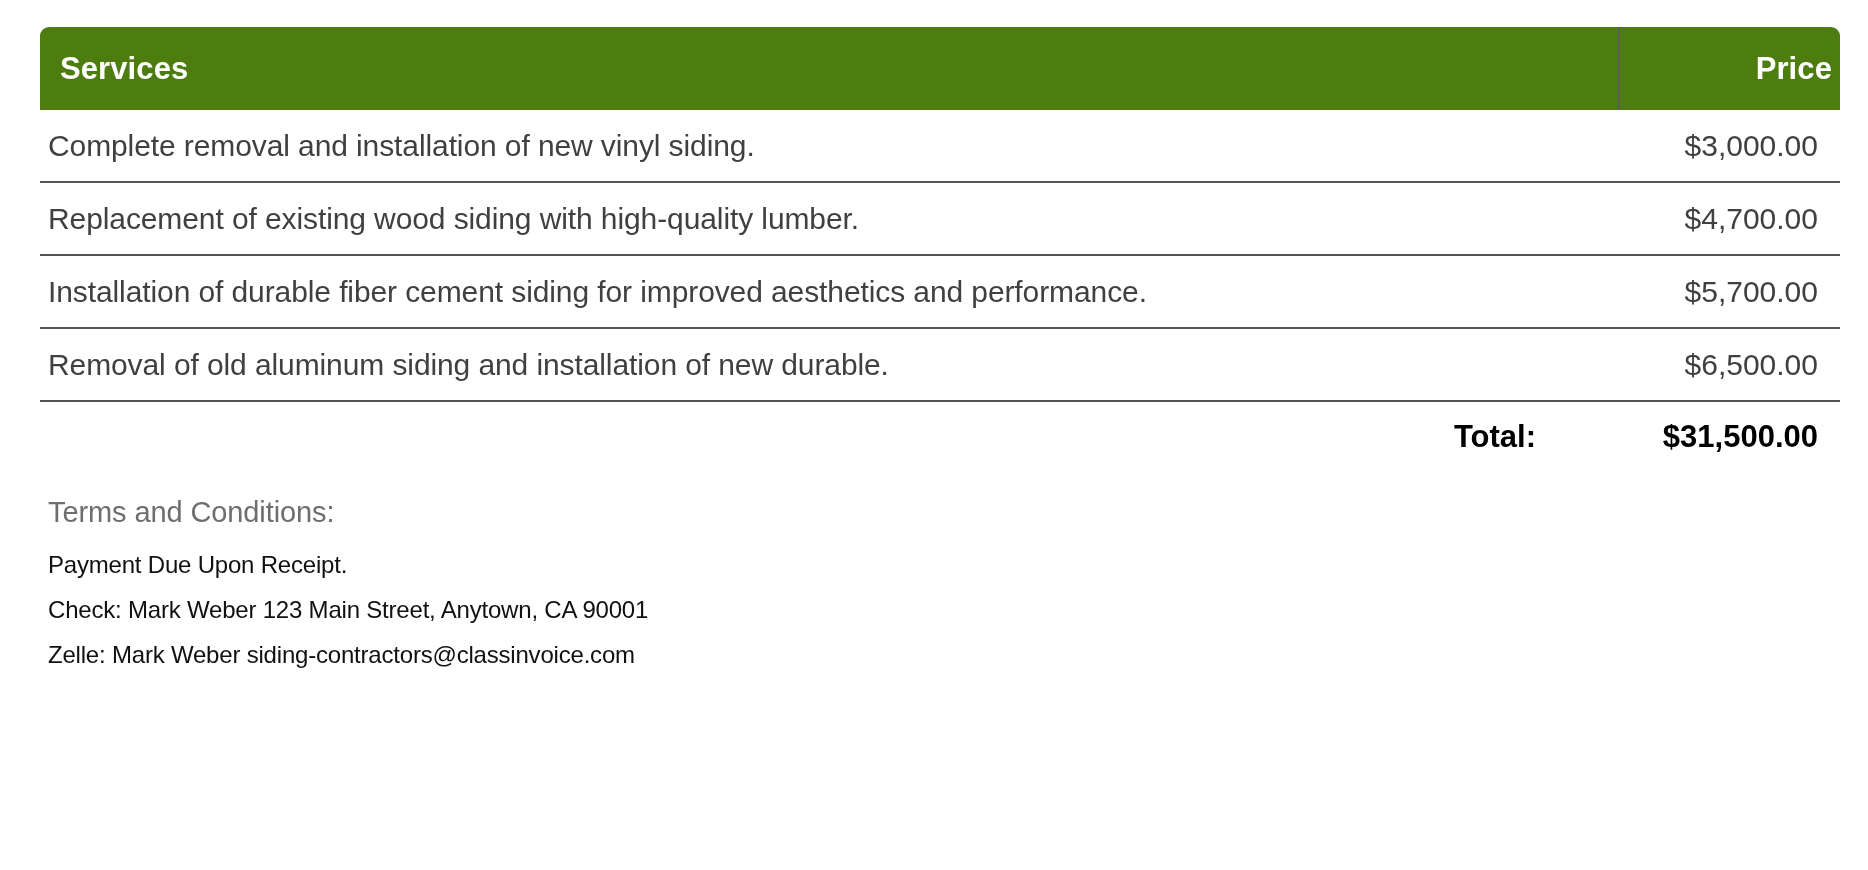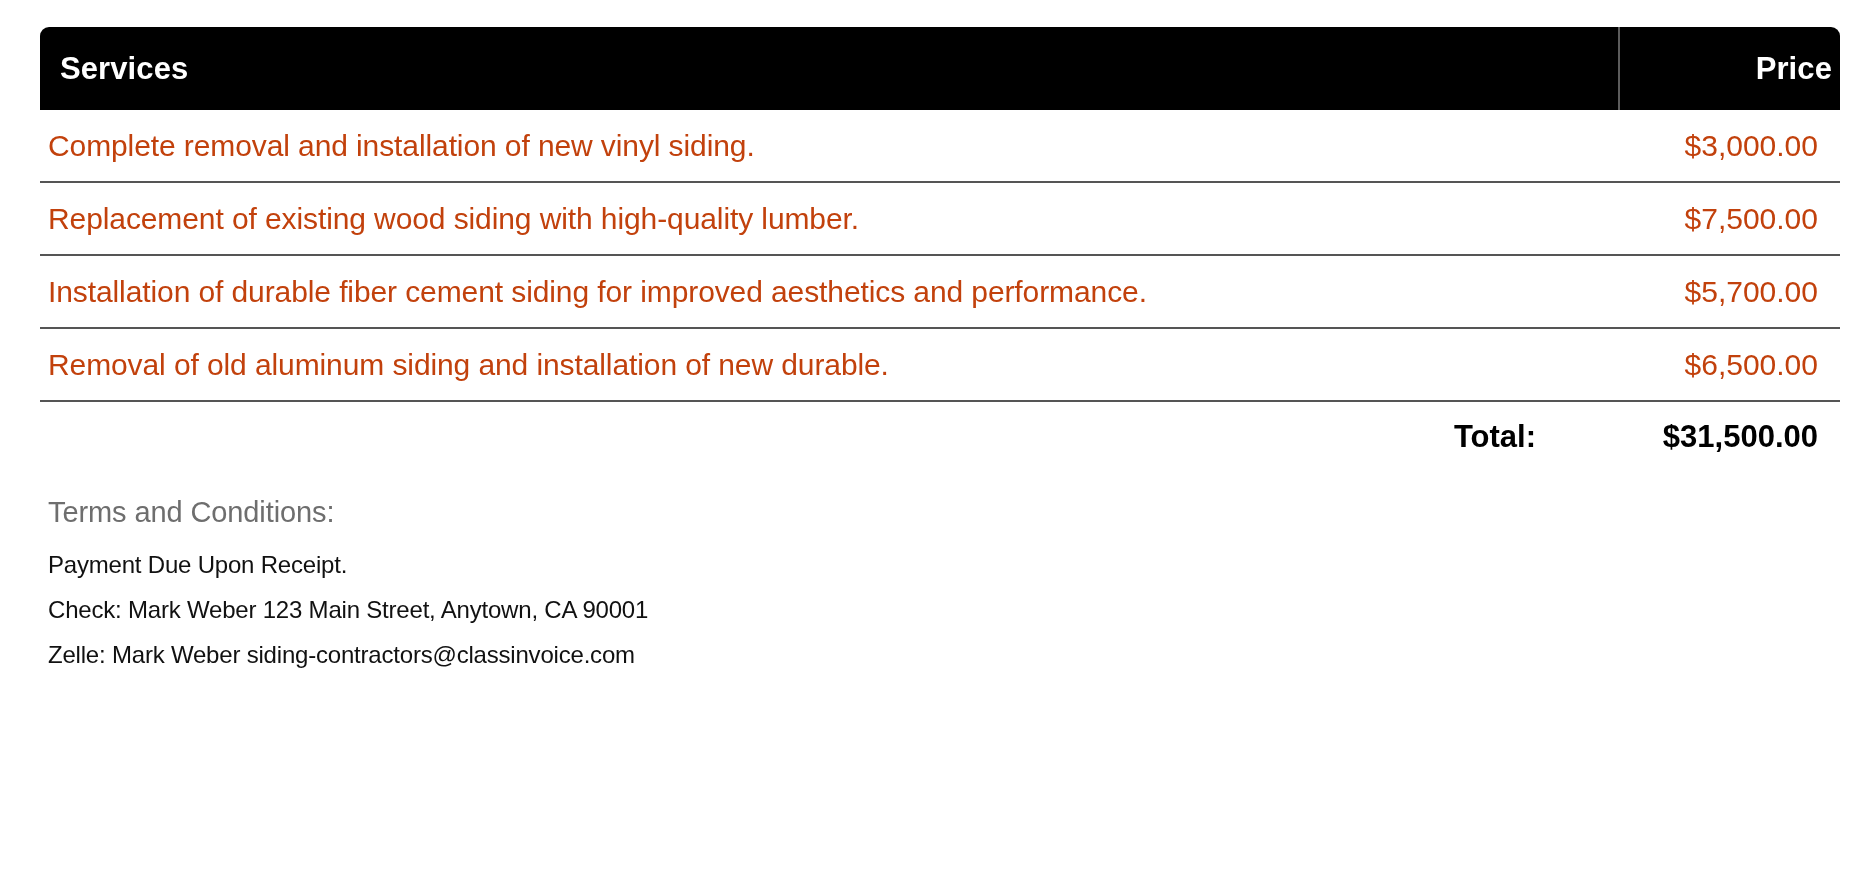--- a/index.html
+++ b/index.html
@@ -30,21 +30,21 @@
     border-collapse: separate;
     border-spacing: 0;
     table-layout: fixed;
   }
 
   .services-table col.col-service { width: 1578px; }
   .services-table col.col-price   { width: 222px; }
 
   
   thead th {
-    background: #000000;
+    background: #4d7c0f;
     color: #ffffff;
     font-size: 31px;
     font-weight: bold;
     height: 83px;
     vertical-align: middle;
     letter-spacing: .1px;
   }
 
   th.th-services {
     text-align: left;
@@ -60,21 +60,21 @@
     border-left: 2px solid #5c5c5c;
   }
 
   
   tbody td {
     height: 73px;
     vertical-align: middle;
     border-bottom: 2px solid #555555;
     font-size: 30px;
     font-weight: 400;
-    color: #c2410c;
+    color: #404040;
   }
 
   td.td-service {
     text-align: left;
     padding-left: 8px;
     letter-spacing: -0.1px;
   }
 
   td.td-price {
     text-align: right;
@@ -144,21 +144,21 @@
       </tr>
     </thead>
 
     <tbody>
       <tr>
         <td class="td-service">Complete removal and installation of new vinyl siding.</td>
         <td class="td-price">$3,000.00</td>
       </tr>
       <tr>
         <td class="td-service">Replacement of existing wood siding with high-quality lumber.</td>
-        <td class="td-price">$7,500.00</td>
+        <td class="td-price">$4,700.00</td>
       </tr>
       <tr>
         <td class="td-service">Installation of durable fiber cement siding for improved aesthetics and performance.</td>
         <td class="td-price">$5,700.00</td>
       </tr>
       <tr>
         <td class="td-service">Removal of old aluminum siding and installation of new durable.</td>
         <td class="td-price">$6,500.00</td>
       </tr>
 

